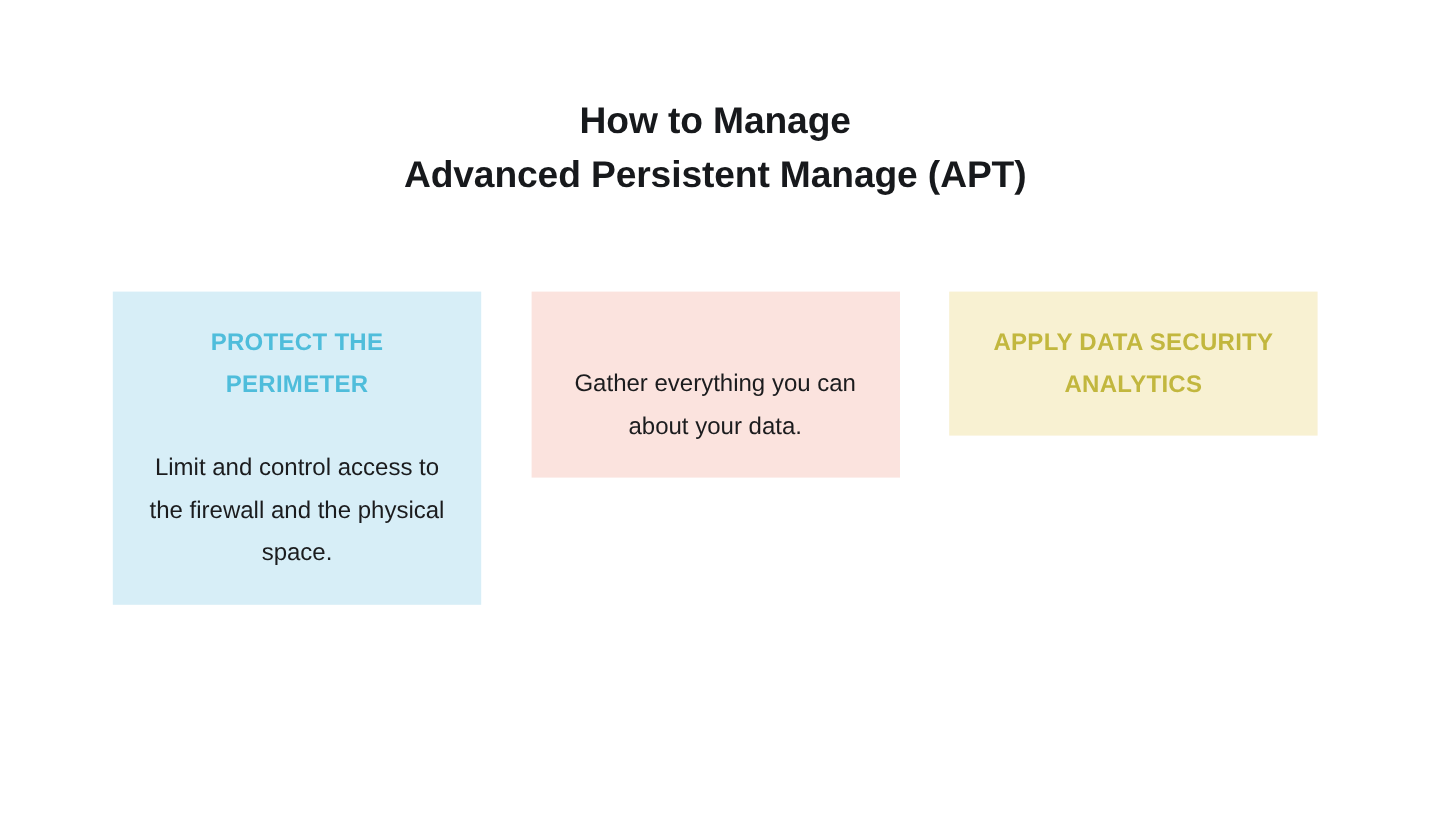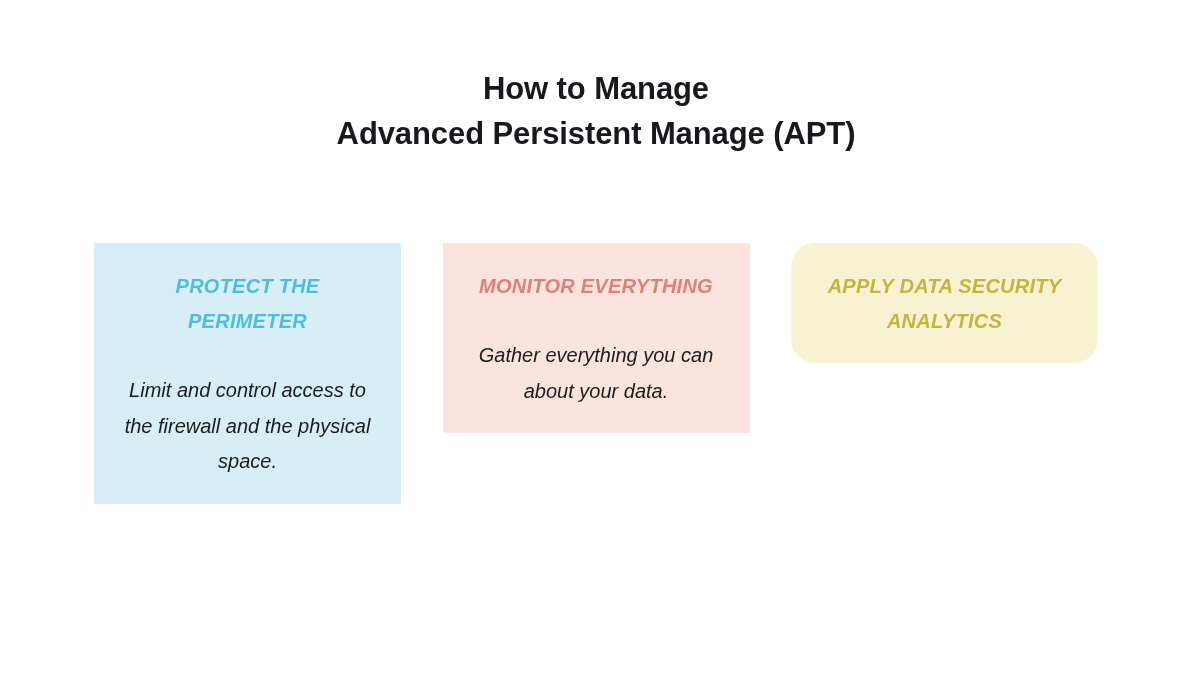--- a/index.html
+++ b/index.html
@@ -20,21 +20,21 @@
     position: relative;
     width: 1192px;
     height: 687px;
     box-sizing: border-box;
   }
 
   
   .title-block {
     position: absolute;
     left: 0;
-    top: 66px;
+    top: 78px;
     width: 1192px;
     text-align: center;
   }
   .title-line {
     display: block;
     font-size: 31px;
     font-weight: bold;
     line-height: 45px;
     letter-spacing: -0.1px;
     color: #17191c;
@@ -44,21 +44,20 @@
   
   .cards-row {
     position: absolute;
     left: 94px;
     top: 243px;
     width: 1004px;
     display: flex;
     flex-direction: row;
     align-items: flex-start;
     justify-content: space-between;
-    font-style: italic;
   }
 
   .card {
     width: 307px;
     box-sizing: border-box;
     padding: 26px 12px 24px 12px;
     text-align: center;
   }
 
   .card-heading {
@@ -77,21 +76,21 @@
     line-height: 35.5px;
     color: #1b1c1e;
     margin: 0;
     padding: 0 8px;
     margin-top: 34px;
   }
 
   
   .card--blue   { background: #d7eef7; }
   .card--pink   { background: #fbe3de; }
-  .card--cream  { background: #f8f1d2; border-radius: 24px; }
+  .card--cream  { background: #f8f1d2; }
 
   .heading--blue  { color: #4fbddb; }
   .heading--pink  { color: #e0807a; }
   .heading--cream { color: #c2b73e; }
 </style>
 </head>
 <body>
 
 <div class="infographic">
 
@@ -101,21 +100,20 @@
   </div>
 
   <div class="cards-row">
 
     <div class="card card--blue">
       <div class="card-heading heading--blue">PROTECT THE PERIMETER</div>
       <div class="card-body">Limit and control access to the firewall and the physical space.</div>
     </div>
 
     <div class="card card--pink">
-      <div class="card-heading heading--pink">MONITOR EVERYTHING</div>
       <div class="card-body">Gather everything you can about your data.</div>
     </div>
 
     <div class="card card--cream">
       <div class="card-heading heading--cream">APPLY DATA SECURITY ANALYTICS</div>
     </div>
 
   </div>
 </div>
 

